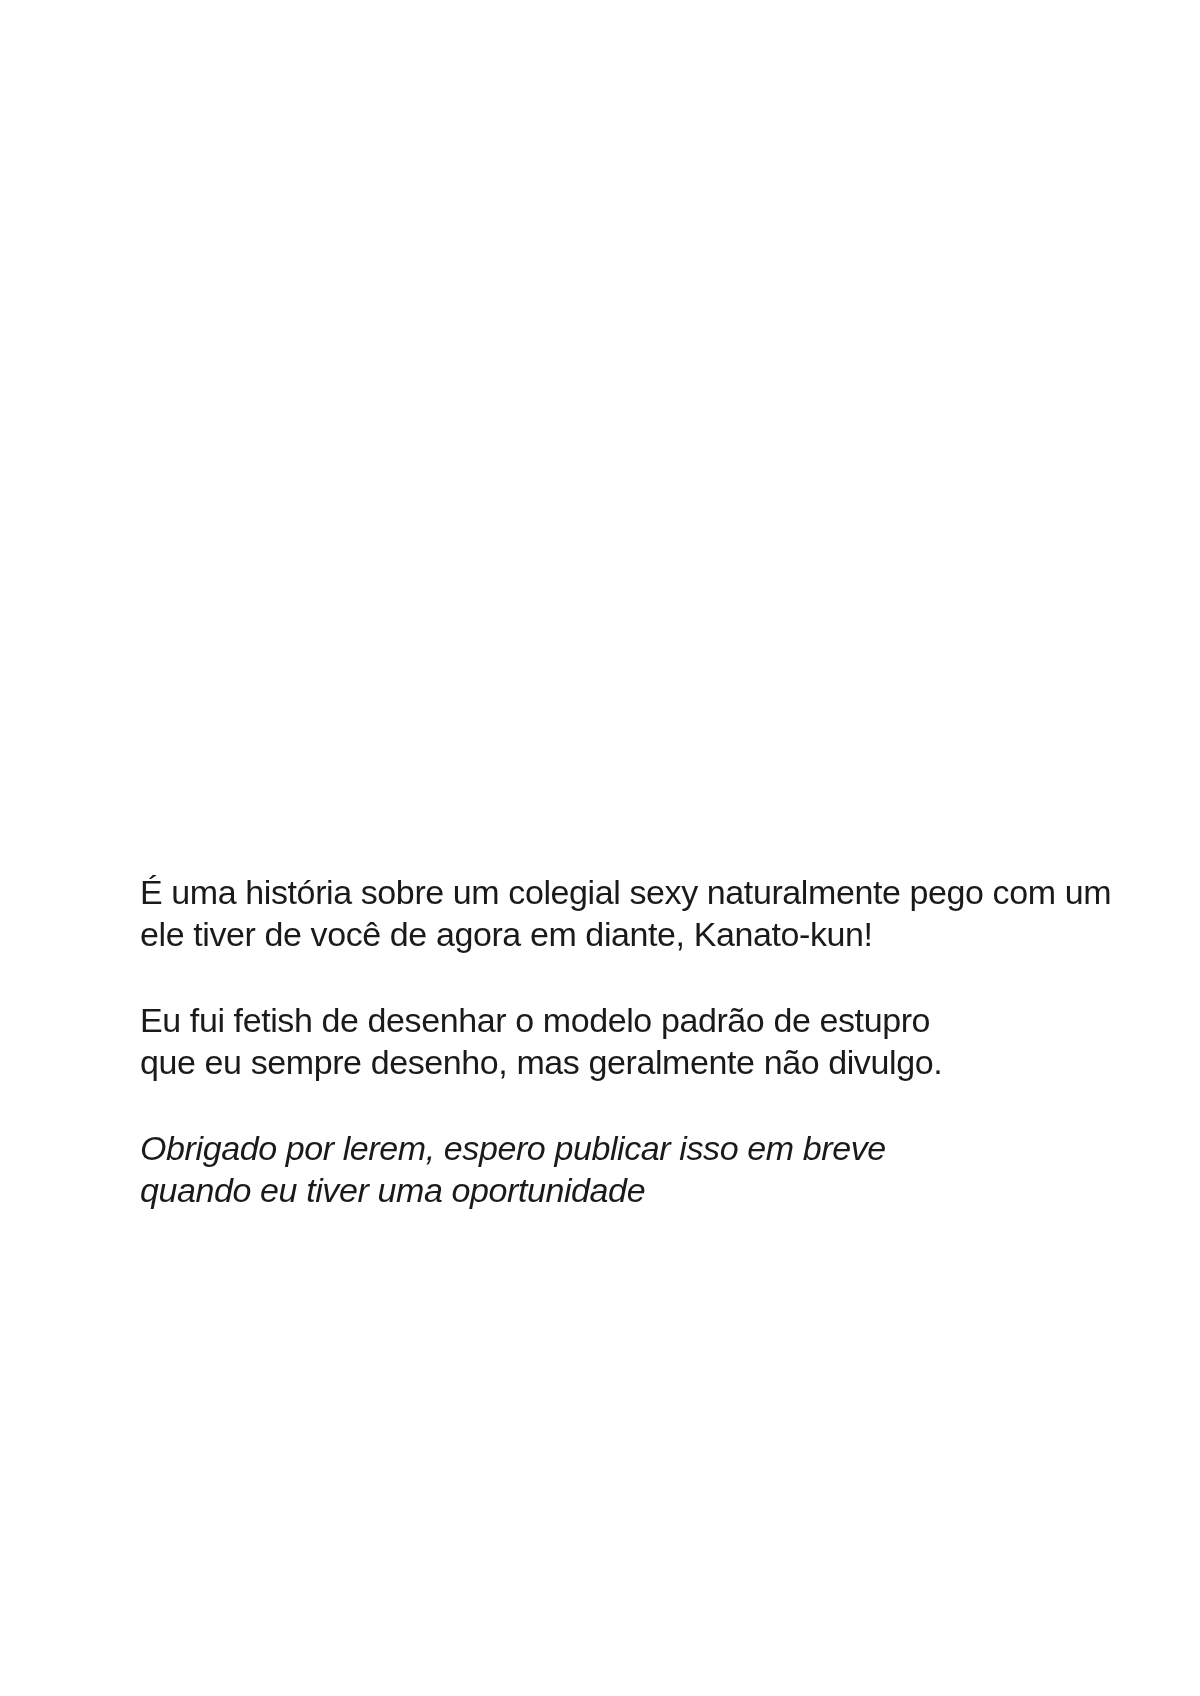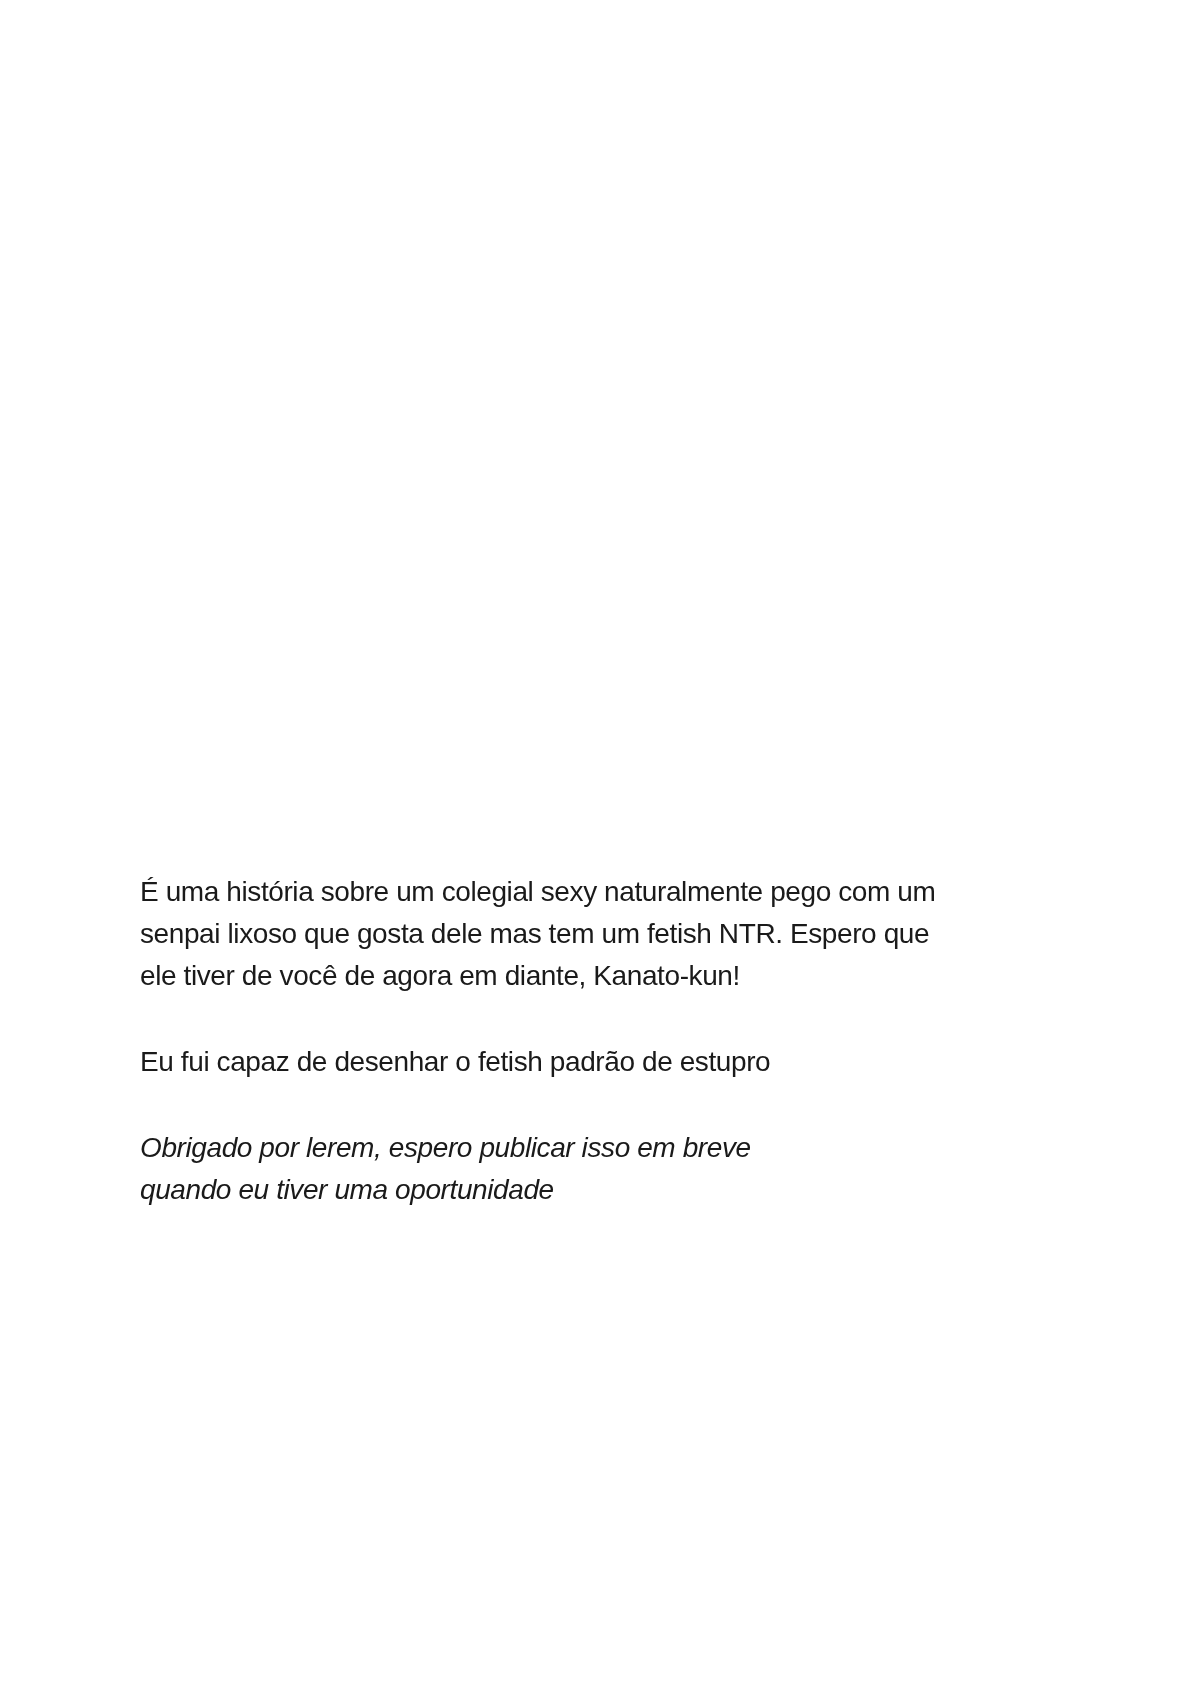--- a/index.html
+++ b/index.html
@@ -16,21 +16,21 @@
     background: var(--bg);
     overflow: hidden;
     font-family: "Liberation Sans", "DejaVu Sans", sans-serif;
     color: var(--ink);
   }
   .text-block {
     position: absolute;
     left: 140px;
     top: 871px;
     width: 960px;
-    font-size: 28px;
+    font-size: 34px;
     line-height: 42px;
     letter-spacing: -0.4px;
     color: var(--ink);
   }
   .text-block p { margin: 0 0 44px 0; }
   .text-block p:last-child { margin-bottom: 0; font-style: italic; }
   .text-line { display: block; white-space: nowrap; }
   .signature-area {
     position: absolute;
     left: 0;
@@ -40,25 +40,25 @@
   }
 </style>
 </head>
 <body>
 
 <div class="page">
 
   <div class="text-block">
     <p>
       <span class="text-line">É uma história sobre um colegial sexy naturalmente pego com um</span>
-      <span class="text-line">senpai lixoso que gosta dele mas tem um fetish NTR. Espero que</span>
       <span class="text-line">ele tiver de você de agora em diante, Kanato-kun!</span>
     </p>
     <p>
-      <span class="text-line">Eu fui capaz de desenhar o fetish padrão de estupro</span>
+      <span class="text-line">Eu fui fetish de desenhar o modelo padrão de estupro</span>
+      <span class="text-line">que eu sempre desenho, mas geralmente não divulgo.</span>
     </p>
     <p>
       <span class="text-line">Obrigado por lerem, espero publicar isso em breve</span>
       <span class="text-line">quando eu tiver uma oportunidade</span>
     </p>
   </div>
 
   <div class="signature-area">
     
     

